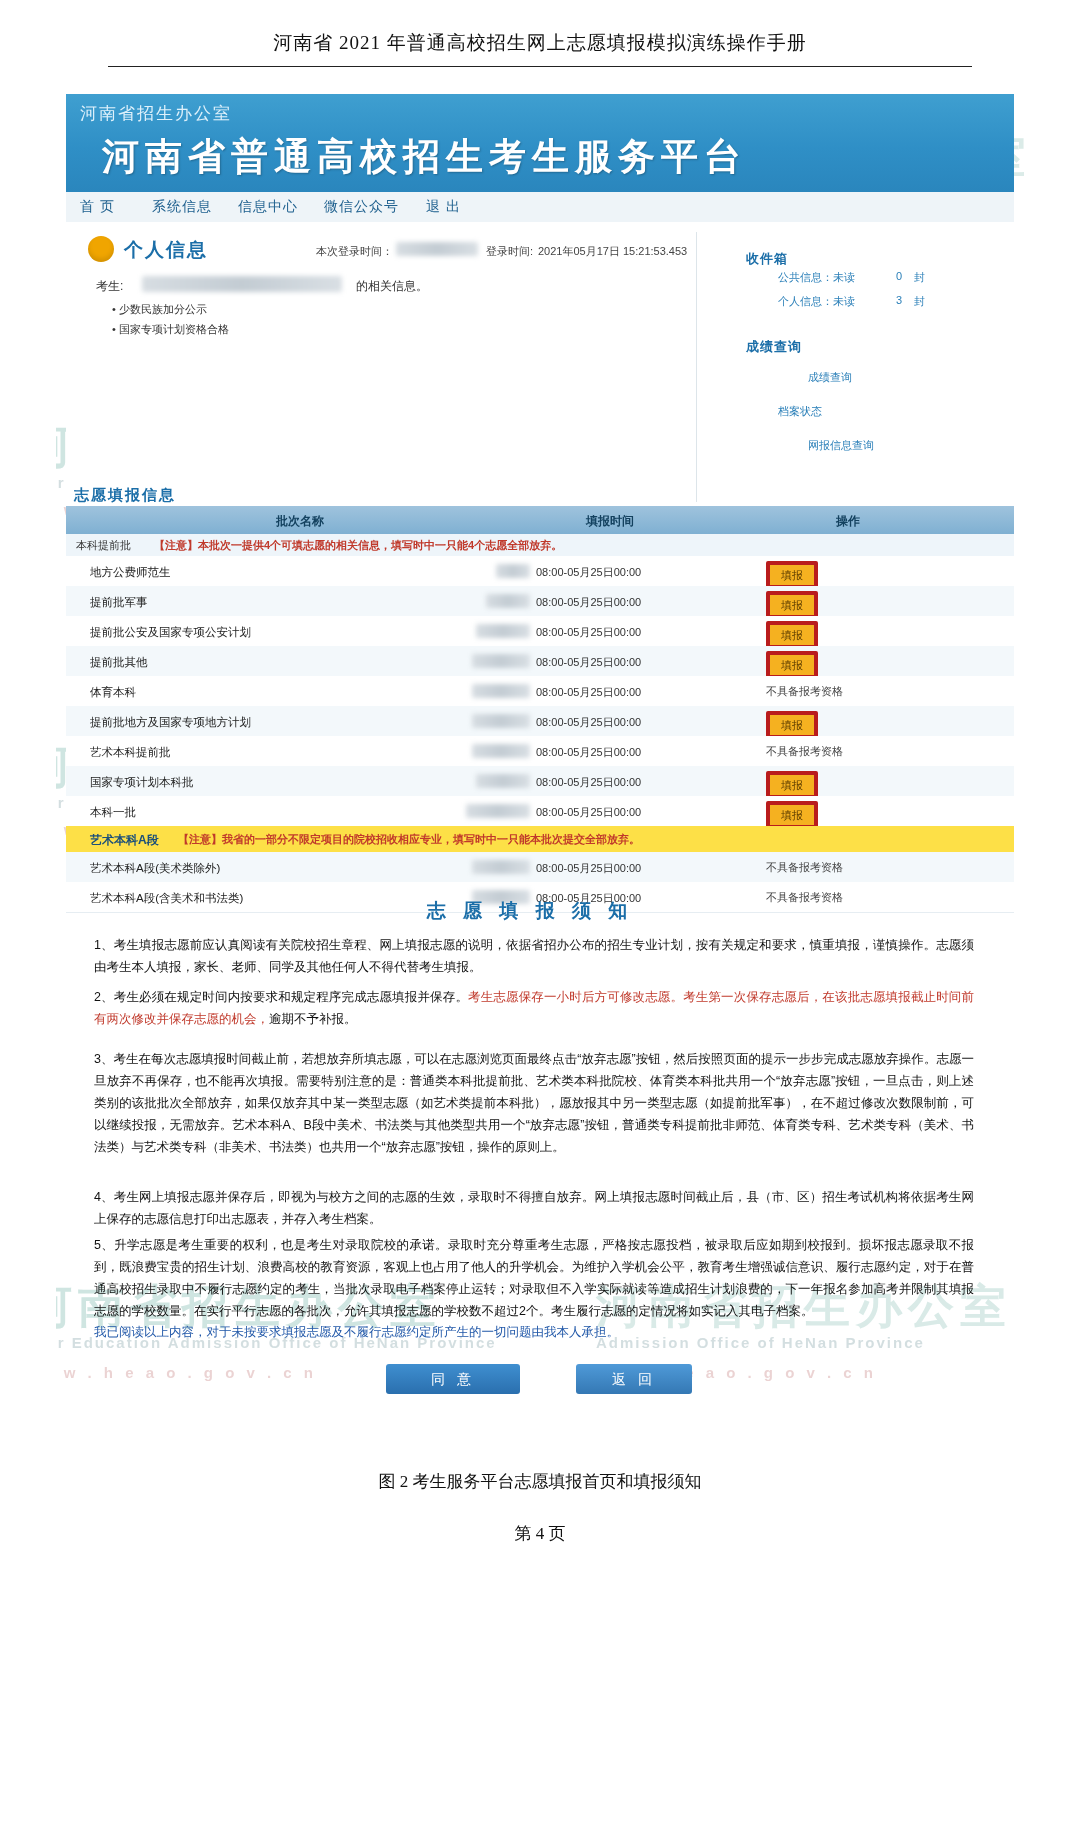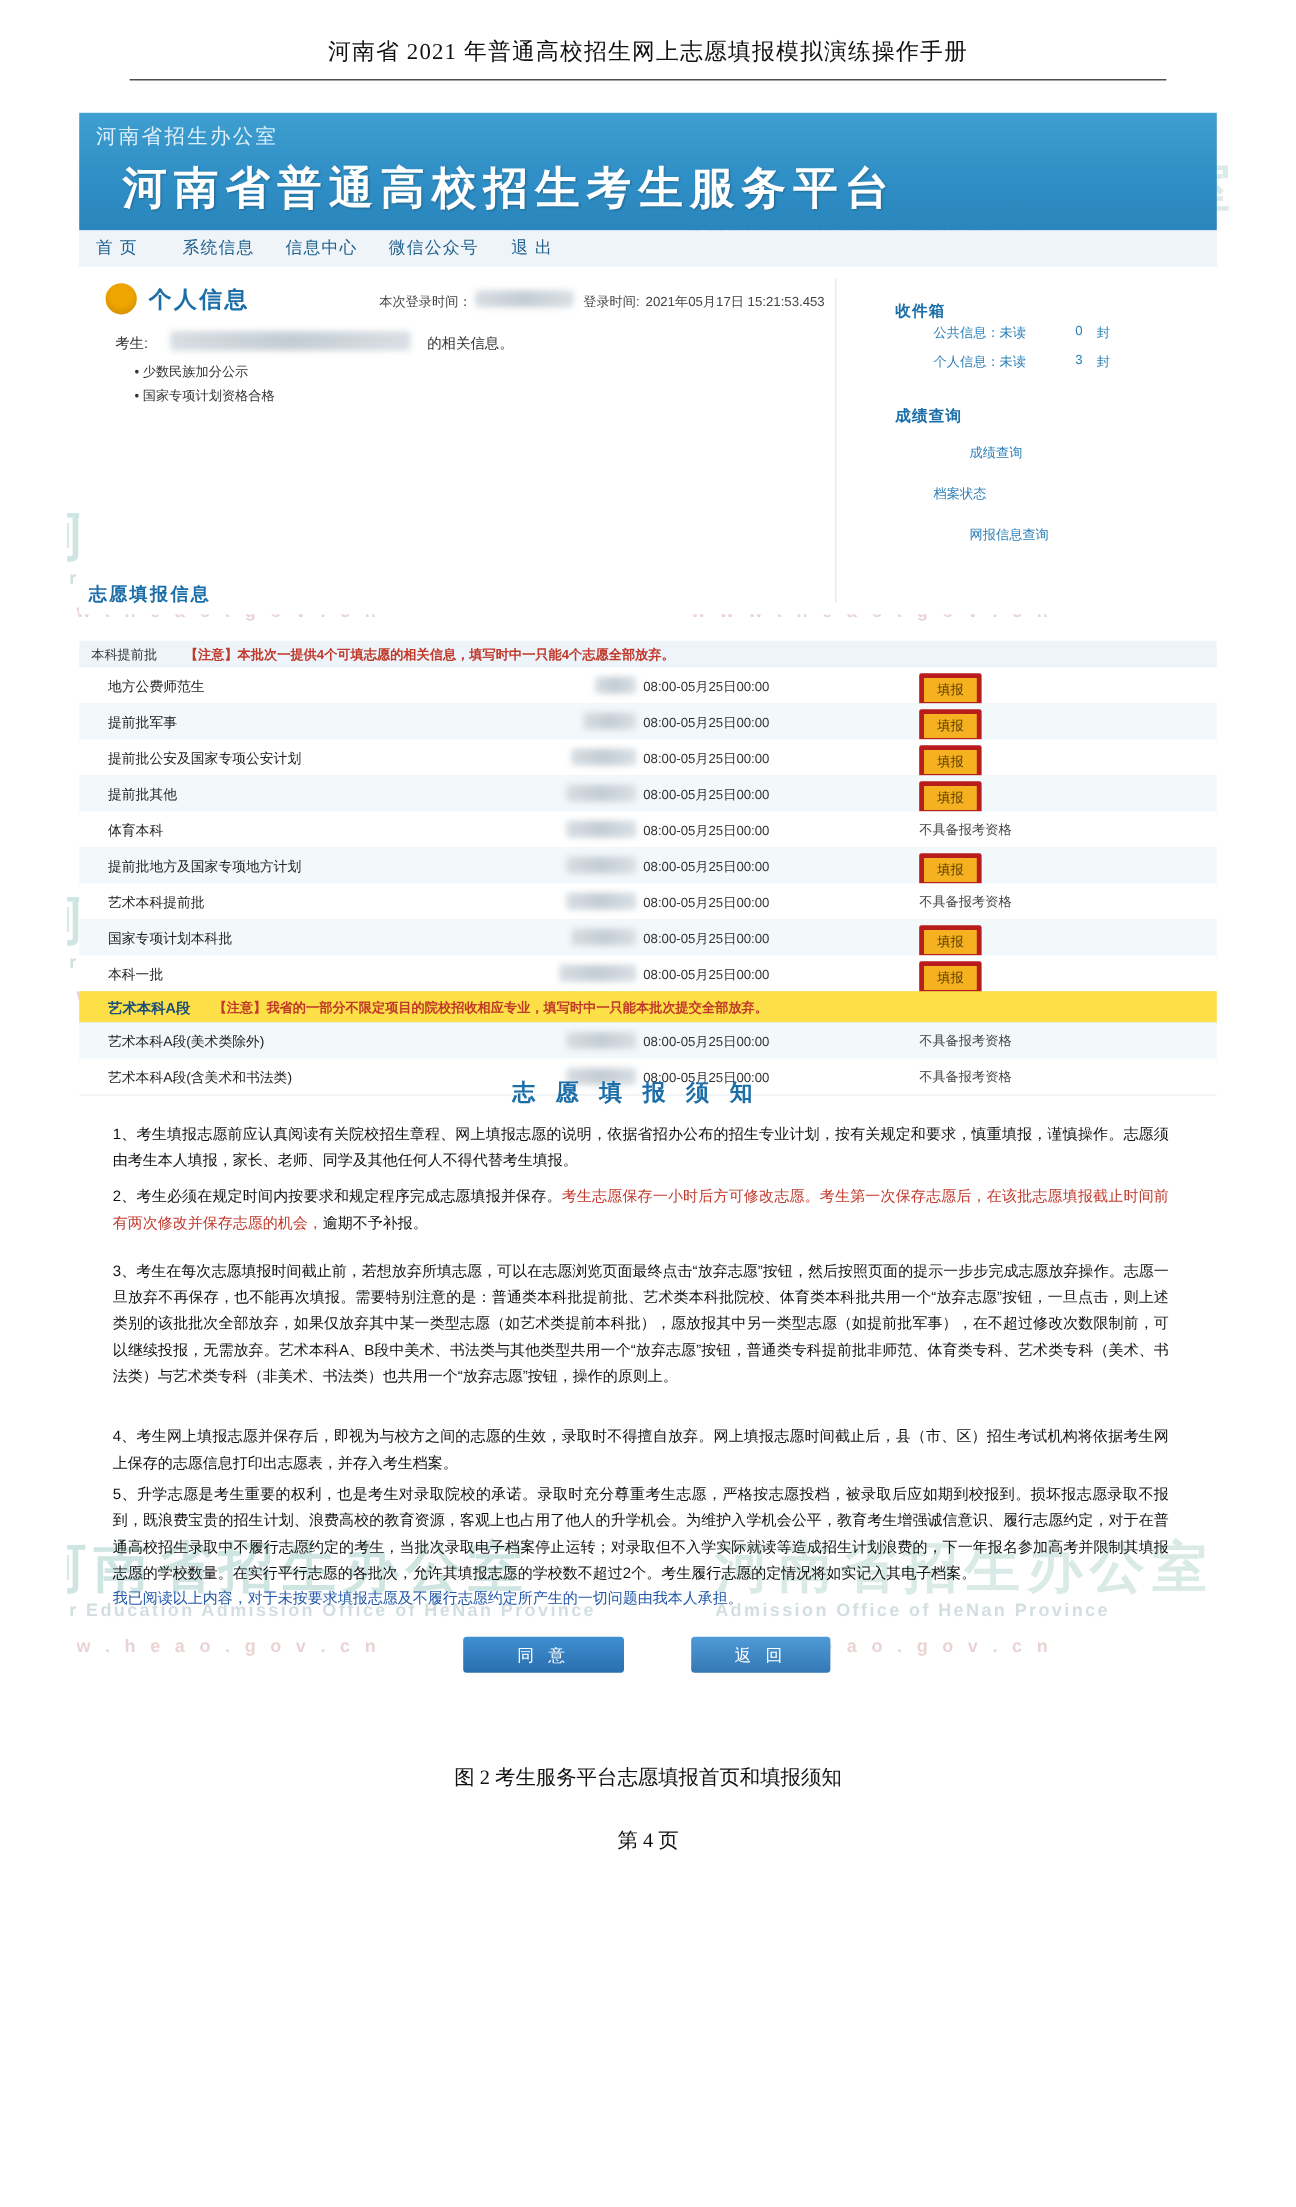--- a/index.html
+++ b/index.html
@@ -237,20 +237,25 @@
     <div class="sidebox-title" style="left:680px;top:116px;">成绩查询</div>
     <div class="sidebox-link" style="left:742px;top:148px;">成绩查询</div>
     <div class="sidebox-link" style="left:712px;top:182px;">档案状态</div>
     <div class="sidebox-link" style="left:742px;top:216px;">网报信息查询</div>
   </div>
   <div class="vsep"></div>
 
   <div class="zy-head">志愿填报信息</div>
 
   <div class="tablewrap">
+    <div class="thead">
+      <div class="th" style="left:210px;">批次名称</div>
+      <div class="th" style="left:520px;">填报时间</div>
+      <div class="th" style="left:770px;">操作</div>
+    </div>
 
     <div class="noticebar">
       <div class="n1">本科提前批</div>
       <div class="n2">【注意】本批次一提供4个可填志愿的相关信息，填写时中一只能4个志愿全部放弃。</div>
     </div>
 
     <div class="row odd" style="top:50px;">
       <div class="name">地方公费师范生</div>
       <div class="blur-box" style="left:430px;top:8px;width:34px;height:14px;"></div>
       <div class="time">08:00-05月25日00:00</div>

